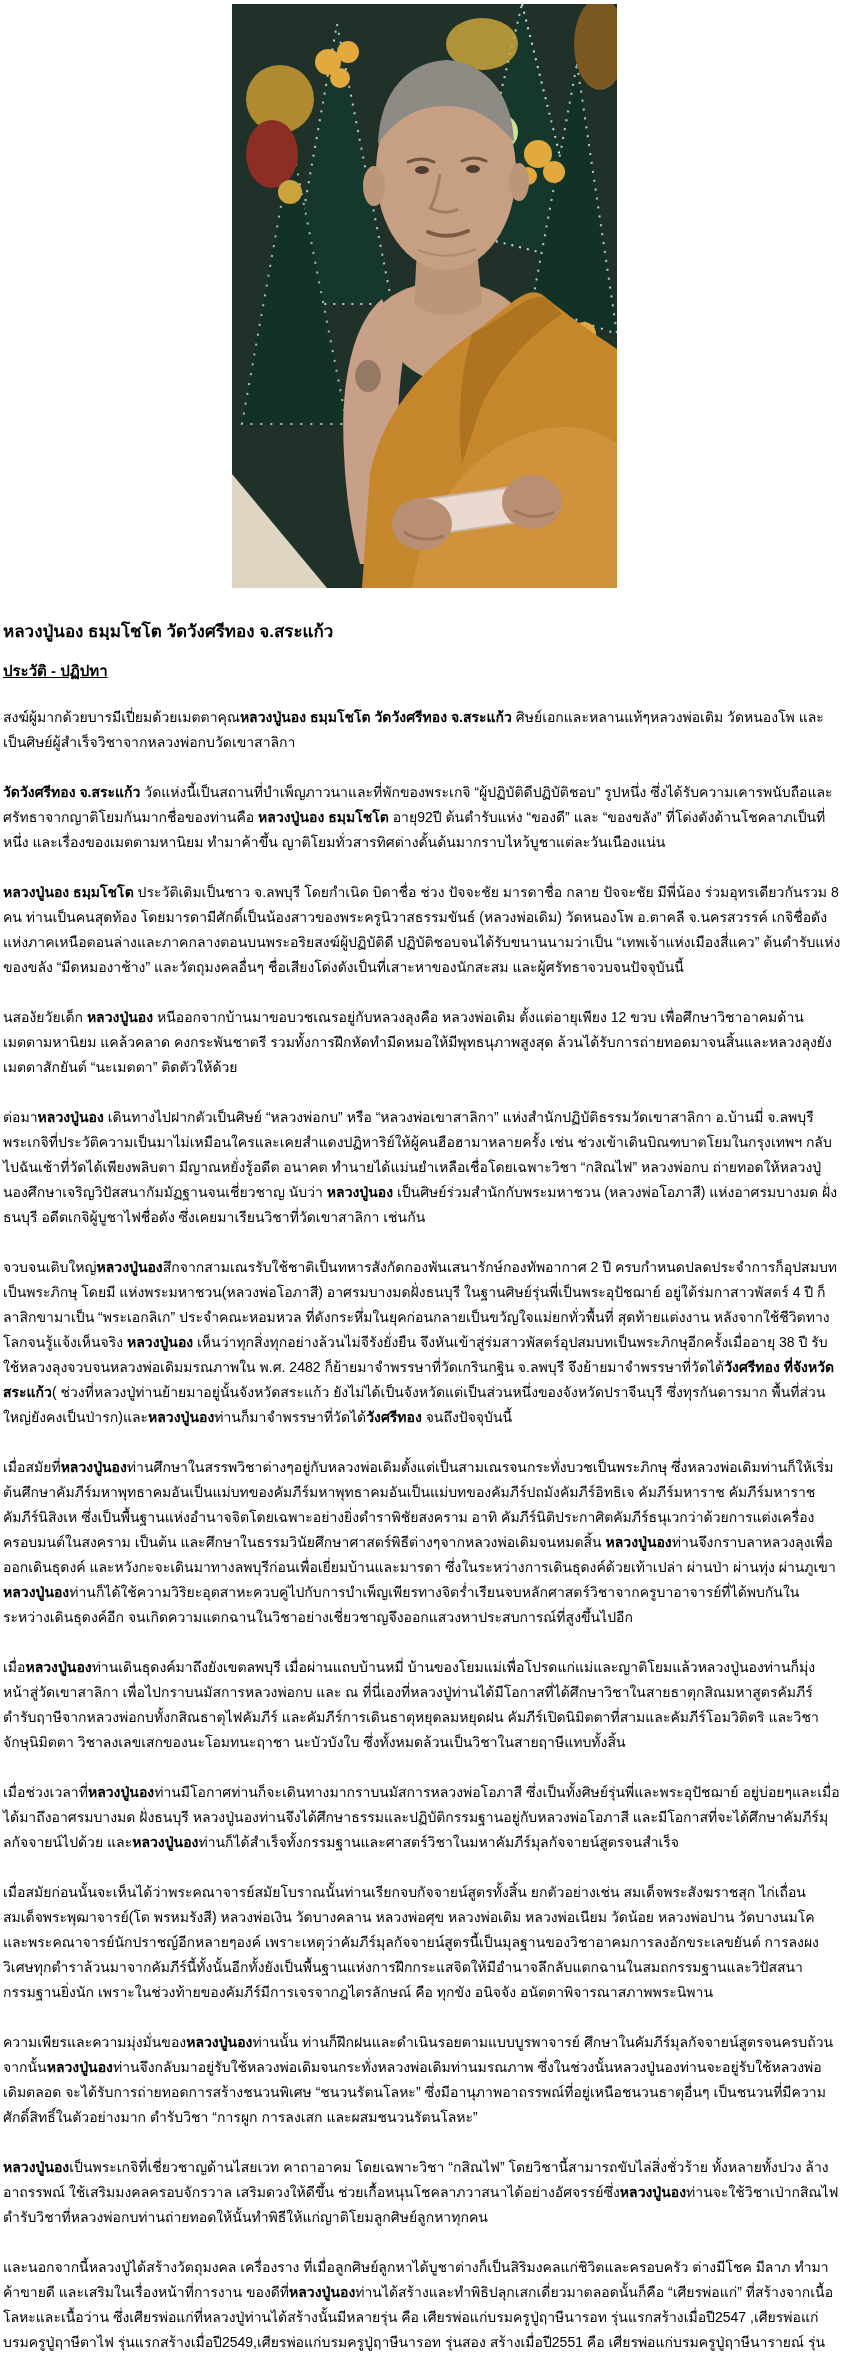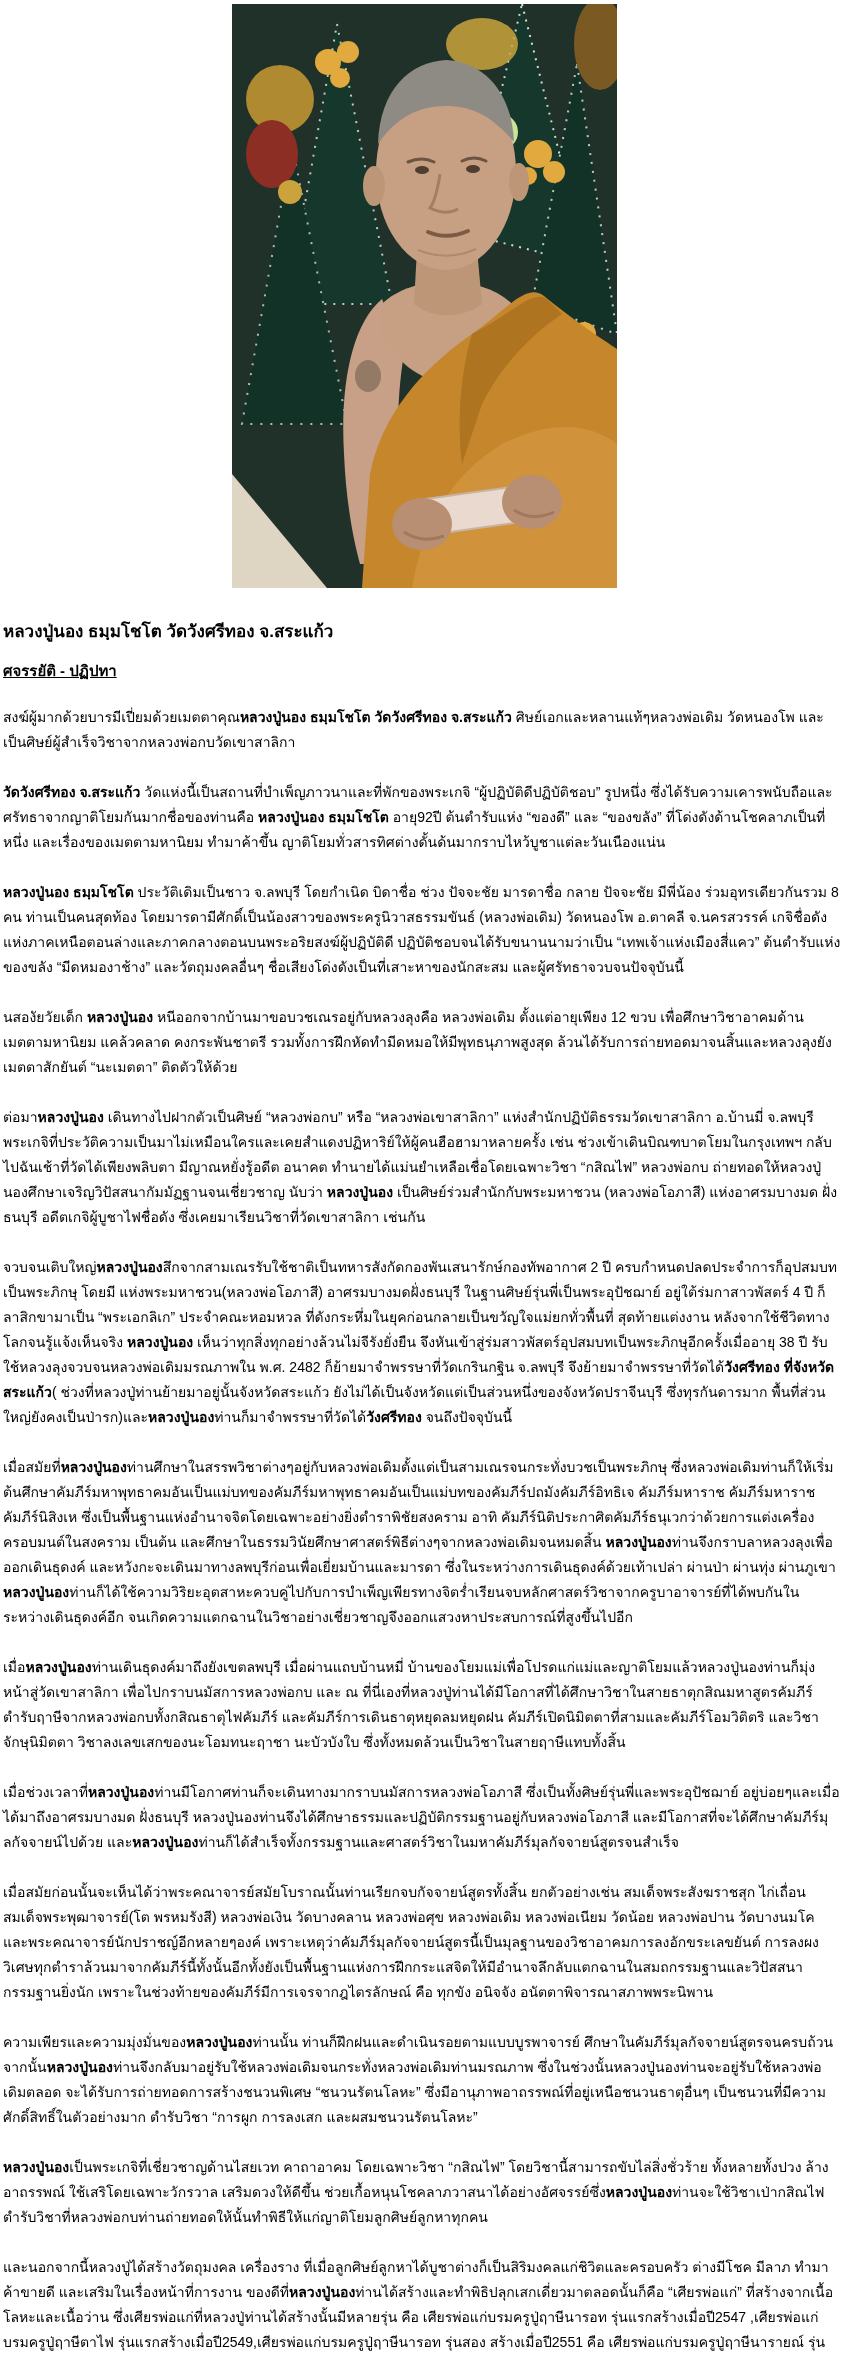--- a/index.html
+++ b/index.html
@@ -128,31 +128,31 @@
       <ellipse cx="190" cy="520" rx="30" ry="26" fill="#b98f74"></ellipse>
       <ellipse cx="300" cy="498" rx="30" ry="27" fill="#b98f74"></ellipse>
       <g stroke="#9e7358" stroke-width="3" fill="none" opacity="0.85">
         <path d="M172,528 Q190,540 212,532"></path>
         <path d="M282,506 Q300,518 322,508"></path>
       </g>
     </svg>
   </div>
 
   <h1 class="doc-title">หลวงปู่นอง ธมฺมโชโต วัดวังศรีทอง จ.สระแก้ว</h1>
-  <h2 class="doc-section">ศจรรยัติ - ปฏิปทา</h2>
+  <h2 class="doc-section">ประวัติ - ปฏิปทา</h2>
 
   <div class="article" id="paragraphs">
       <p><span>สงฆ์ผู้มากด้วยบารมีเปี่ยมด้วยเมตตาคุณ</span><b>หลวงปู่นอง ธมฺมโชโต วัดวังศรีทอง จ.สระแก้ว</b><span> ศิษย์เอกและหลานแท้ๆหลวงพ่อเดิม วัดหนองโพ และเป็นศิษย์ผู้สำเร็จวิชาจากหลวงพ่อกบวัดเขาสาลิกา</span></p>
       <p><b>วัดวังศรีทอง จ.สระแก้ว</b><span> วัดแห่งนี้เป็นสถานที่บำเพ็ญภาวนาและที่พักของพระเกจิ “ผู้ปฏิบัติดีปฏิบัติชอบ” รูปหนึ่ง ซึ่งได้รับความเคารพนับถือและศรัทธาจากญาติโยมกันมากชื่อของท่านคือ </span><b>หลวงปู่นอง ธมฺมโชโต</b><span> อายุ92ปี ต้นตำรับแห่ง “ของดี” และ “ของขลัง” ที่โด่งดังด้านโชคลาภเป็นที่หนึ่ง และเรื่องของเมตตามหานิยม ทำมาค้าขึ้น ญาติโยมทั่วสารทิศต่างดั้นด้นมากราบไหว้บูชาแต่ละวันเนืองแน่น</span></p>
       <p><b>หลวงปู่นอง ธมฺมโชโต</b><span> ประวัติเดิมเป็นชาว จ.ลพบุรี โดยกำเนิด บิดาชื่อ ช่วง ปัจจะชัย มารดาชื่อ กลาย ปัจจะชัย มีพี่น้อง ร่วมอุทรเดียวกันรวม 8 คน ท่านเป็นคนสุดท้อง โดยมารดามีศักดิ์เป็นน้องสาวของพระครูนิวาสธรรมขันธ์ (หลวงพ่อเดิม) วัดหนองโพ อ.ตาคลี จ.นครสวรรค์ เกจิชื่อดังแห่งภาคเหนือตอนล่างและภาคกลางตอนบนพระอริยสงฆ์ผู้ปฏิบัติดี ปฏิบัติชอบจนได้รับขนานนามว่าเป็น “เทพเจ้าแห่งเมืองสี่แคว” ต้นตำรับแห่งของขลัง “มีดหมองาช้าง” และวัตถุมงคลอื่นๆ ชื่อเสียงโด่งดังเป็นที่เสาะหาของนักสะสม และผู้ศรัทธาจวบจนปัจจุบันนี้</span></p>
       <p><span>นสองัยวัยเด็ก </span><b>หลวงปู่นอง</b><span> หนีออกจากบ้านมาขอบวชเณรอยู่กับหลวงลุงคือ หลวงพ่อเดิม ตั้งแต่อายุเพียง 12 ขวบ เพื่อศึกษาวิชาอาคมด้านเมตตามหานิยม แคล้วคลาด คงกระพันชาตรี รวมทั้งการฝึกหัดทำมีดหมอให้มีพุทธนุภาพสูงสุด ล้วนได้รับการถ่ายทอดมาจนสิ้นและหลวงลุงยังเมตตาสักยันต์ “นะเมตตา” ติดตัวให้ด้วย</span></p>
       <p><span>ต่อมา</span><b>หลวงปู่นอง</b><span> เดินทางไปฝากตัวเป็นศิษย์ “หลวงพ่อกบ” หรือ “หลวงพ่อเขาสาลิกา” แห่งสำนักปฏิบัติธรรมวัดเขาสาลิกา อ.บ้านมี่ จ.ลพบุรี พระเกจิที่ประวัติความเป็นมาไม่เหมือนใครและเคยสำแดงปฏิหาริย์ให้ผู้คนฮือฮามาหลายครั้ง เช่น ช่วงเข้าเดินบิณฑบาตโยมในกรุงเทพฯ กลับไปฉันเช้าที่วัดได้เพียงพลิบตา มีญาณหยั่งรู้อดีต อนาคต ทำนายได้แม่นยำเหลือเชื่อโดยเฉพาะวิชา “กสิณไฟ” หลวงพ่อกบ ถ่ายทอดให้หลวงปู่นองศึกษาเจริญวิปัสสนากัมมัฏฐานจนเชี่ยวชาญ นับว่า </span><b>หลวงปู่นอง</b><span> เป็นศิษย์ร่วมสำนักกับพระมหาชวน (หลวงพ่อโอภาสี) แห่งอาศรมบางมด ฝั่งธนบุรี อดีตเกจิผู้บูชาไฟชื่อดัง ซึ่งเคยมาเรียนวิชาที่วัดเขาสาลิกา เช่นกัน</span></p>
       <p><span>จวบจนเติบใหญ่</span><b>หลวงปู่นอง</b><span>สึกจากสามเณรรับใช้ชาติเป็นทหารสังกัดกองพันเสนารักษ์กองทัพอากาศ 2 ปี ครบกำหนดปลดประจำการก็อุปสมบทเป็นพระภิกษุ โดยมี แห่งพระมหาชวน(หลวงพ่อโอภาสี) อาศรมบางมดฝั่งธนบุรี ในฐานศิษย์รุ่นพี่เป็นพระอุปัชฌาย์ อยู่ใต้ร่มกาสาวพัสตร์ 4 ปี ก็ลาสิกขามาเป็น “พระเอกลิเก” ประจำคณะหอมหวล ที่ดังกระหึ่มในยุคก่อนกลายเป็นขวัญใจแม่ยกทั่วพื้นที่ สุดท้ายแต่งงาน หลังจากใช้ชีวิตทางโลกจนรู้แจ้งเห็นจริง </span><b>หลวงปู่นอง</b><span> เห็นว่าทุกสิ่งทุกอย่างล้วนไม่จีรังยั่งยืน จึงหันเข้าสู่ร่มสาวพัสตร์อุปสมบทเป็นพระภิกษุอีกครั้งเมื่ออายุ 38 ปี รับใช้หลวงลุงจวบจนหลวงพ่อเดิมมรณภาพใน พ.ศ. 2482 ก็ย้ายมาจำพรรษาที่วัดเกรินกฐิน จ.ลพบุรี จึงย้ายมาจำพรรษาที่วัดได้</span><b>วังศรีทอง ที่จังหวัดสระแก้ว</b><span>( ช่วงที่หลวงปู่ท่านย้ายมาอยู่นั้นจังหวัดสระแก้ว ยังไม่ได้เป็นจังหวัดแต่เป็นส่วนหนึ่งของจังหวัดปราจีนบุรี ซึ่งทุรกันดารมาก พื้นที่ส่วนใหญ่ยังคงเป็นป่ารก)และ</span><b>หลวงปู่นอง</b><span>ท่านก็มาจำพรรษาที่วัดได้</span><b>วังศรีทอง</b><span> จนถึงปัจจุบันนี้</span></p>
       <p><span>เมื่อสมัยที่</span><b>หลวงปู่นอง</b><span>ท่านศึกษาในสรรพวิชาต่างๆอยู่กับหลวงพ่อเดิมตั้งแต่เป็นสามเณรจนกระทั่งบวชเป็นพระภิกษุ ซึ่งหลวงพ่อเดิมท่านก็ให้เริ่มต้นศึกษาคัมภีร์มหาพุทธาคมอันเป็นแม่บทของคัมภีร์มหาพุทธาคมอันเป็นแม่บทของคัมภีร์ปถมังคัมภีร์อิทธิเจ คัมภีร์มหาราช คัมภีร์มหาราช คัมภีร์นิสิงเห ซึ่งเป็นพื้นฐานแห่งอำนาจจิตโดยเฉพาะอย่างยิ่งตำราพิชัยสงคราม อาทิ คัมภีร์นิติประกาศิตคัมภีร์ธนุเวกว่าด้วยการแต่งเครื่องครอบมนต์ในสงคราม เป็นต้น และศึกษาในธรรมวินัยศึกษาศาสตร์พิธีต่างๆจากหลวงพ่อเดิมจนหมดสิ้น </span><b>หลวงปู่นอง</b><span>ท่านจึงกราบลาหลวงลุงเพื่อออกเดินธุดงค์ และหวังกะจะเดินมาทางลพบุรีก่อนเพื่อเยี่ยมบ้านและมารดา ซึ่งในระหว่างการเดินธุดงค์ด้วยเท้าเปล่า ผ่านป่า ผ่านทุ่ง ผ่านภูเขา </span><b>หลวงปู่นอง</b><span>ท่านก็ได้ใช้ความวิริยะอุตสาหะควบคู่ไปกับการบำเพ็ญเพียรทางจิตร่ำเรียนจบหลักศาสตร์วิชาจากครูบาอาจารย์ที่ได้พบกันในระหว่างเดินธุดงค์อีก จนเกิดความแตกฉานในวิชาอย่างเชี่ยวชาญจึงออกแสวงหาประสบการณ์ที่สูงขึ้นไปอีก</span></p>
       <p><span>เมื่อ</span><b>หลวงปู่นอง</b><span>ท่านเดินธุดงค์มาถึงยังเขตลพบุรี เมื่อผ่านแถบบ้านหมี่ บ้านของโยมแม่เพื่อโปรดแก่แม่และญาติโยมแล้วหลวงปู่นองท่านก็มุ่งหน้าสู่วัดเขาสาลิกา เพื่อไปกราบนมัสการหลวงพ่อกบ และ ณ ที่นี่เองที่หลวงปู่ท่านได้มีโอกาสที่ได้ศึกษาวิชาในสายธาตุกสิณมหาสูตรคัมภีร์ตำรับฤาษีจากหลวงพ่อกบทั้งกสิณธาตุไฟคัมภีร์ และคัมภีร์การเดินธาตุหยุดลมหยุดฝน คัมภีร์เปิดนิมิตตาที่สามและคัมภีร์โอมวิติตริ และวิชาจักษุนิมิตตา วิชาลงเลขเสกของนะโอมทนะฤาชา นะบัวบังใบ ซึ่งทั้งหมดล้วนเป็นวิชาในสายฤาษีแทบทั้งสิ้น</span></p>
       <p><span>เมื่อช่วงเวลาที่</span><b>หลวงปู่นอง</b><span>ท่านมีโอกาศท่านก็จะเดินทางมากราบนมัสการหลวงพ่อโอภาสี ซึ่งเป็นทั้งศิษย์รุ่นพี่และพระอุปัชฌาย์ อยู่บ่อยๆและเมื่อได้มาถึงอาศรมบางมด ฝั่งธนบุรี หลวงปู่นองท่านจึงได้ศึกษาธรรมและปฏิบัติกรรมฐานอยู่กับหลวงพ่อโอภาสี และมีโอกาสที่จะได้ศึกษาคัมภีร์มุลกัจจายน์ไปด้วย และ</span><b>หลวงปู่นอง</b><span>ท่านก็ได้สำเร็จทั้งกรรมฐานและศาสตร์วิชาในมหาคัมภีร์มุลกัจจายน์สูตรจนสำเร็จ</span></p>
       <p><span>เมื่อสมัยก่อนนั้นจะเห็นได้ว่าพระคณาจารย์สมัยโบราณนั้นท่านเรียกจบกัจจายน์สูตรทั้งสิ้น ยกตัวอย่างเช่น สมเด็จพระสังฆราชสุก ไก่เถื่อน สมเด็จพระพุฒาจารย์(โต พรหมรังสี) หลวงพ่อเงิน วัดบางคลาน หลวงพ่อศุข หลวงพ่อเดิม หลวงพ่อเนียม วัดน้อย หลวงพ่อปาน วัดบางนมโค และพระคณาจารย์นักปราชญ์อีกหลายๆองค์ เพราะเหตุว่าคัมภีร์มุลกัจจายน์สูตรนี้เป็นมุลฐานของวิชาอาคมการลงอักขระเลขยันต์ การลงผงวิเศษทุกตำราล้วนมาจากคัมภีร์นี้ทั้งนั้นอีกทั้งยังเป็นพื้นฐานแห่งการฝึกกระแสจิตให้มีอำนาจลึกลับแตกฉานในสมถกรรมฐานและวิปัสสนากรรมฐานยิ่งนัก เพราะในช่วงท้ายของคัมภีร์มีการเจรจากฎไตรลักษณ์ คือ ทุกขัง อนิจจัง อนัตตาพิจารณาสภาพพระนิพาน</span></p>
       <p><span>ความเพียรและความมุ่งมั่นของ</span><b>หลวงปู่นอง</b><span>ท่านนั้น ท่านก็ฝึกฝนและดำเนินรอยตามแบบบูรพาจารย์ ศึกษาในคัมภีร์มุลกัจจายน์สูตรจนครบถ้วน จากนั้น</span><b>หลวงปู่นอง</b><span>ท่านจึงกลับมาอยู่รับใช้หลวงพ่อเดิมจนกระทั่งหลวงพ่อเดิมท่านมรณภาพ ซึ่งในช่วงนั้นหลวงปู่นองท่านจะอยู่รับใช้หลวงพ่อเดิมตลอด จะได้รับการถ่ายทอดการสร้างชนวนพิเศษ “ชนวนรัตนโลหะ” ซึ่งมีอานุภาพอาถรรพณ์ที่อยู่เหนือชนวนธาตุอื่นๆ เป็นชนวนที่มีความศักดิ์สิทธิ์ในตัวอย่างมาก ตำรับวิชา “การผูก การลงเสก และผสมชนวนรัตนโลหะ”</span></p>
-      <p><b>หลวงปู่นอง</b><span>เป็นพระเกจิที่เชี่ยวชาญด้านไสยเวท คาถาอาคม โดยเฉพาะวิชา “กสิณไฟ” โดยวิชานี้สามารถขับไล่สิ่งชั่วร้าย ทั้งหลายทั้งปวง ล้างอาถรรพณ์ ใช้เสริโดยเฉพาะวักรวาล เสริมดวงให้ดีขึ้น ช่วยเกื้อหนุนโชคลาภวาสนาได้อย่างอัศจรรย์ซึ่ง</span><b>หลวงปู่นอง</b><span>ท่านจะใช้วิชาเป่ากสิณไฟ ตำรับวิชาที่หลวงพ่อกบท่านถ่ายทอดให้นั้นทำพิธีให้แก่ญาติโยมลูกศิษย์ลูกหาทุกคน</span></p>
+      <p><b>หลวงปู่นอง</b><span>เป็นพระเกจิที่เชี่ยวชาญด้านไสยเวท คาถาอาคม โดยเฉพาะวิชา “กสิณไฟ” โดยวิชานี้สามารถขับไล่สิ่งชั่วร้าย ทั้งหลายทั้งปวง ล้างอาถรรพณ์ ใช้เสริมมงคลครอบจักรวาล เสริมดวงให้ดีขึ้น ช่วยเกื้อหนุนโชคลาภวาสนาได้อย่างอัศจรรย์ซึ่ง</span><b>หลวงปู่นอง</b><span>ท่านจะใช้วิชาเป่ากสิณไฟ ตำรับวิชาที่หลวงพ่อกบท่านถ่ายทอดให้นั้นทำพิธีให้แก่ญาติโยมลูกศิษย์ลูกหาทุกคน</span></p>
       <p><span>และนอกจากนี้หลวงปู่ได้สร้างวัตถุมงคล เครื่องราง ที่เมื่อลูกศิษย์ลูกหาได้บูชาต่างก็เป็นสิริมงคลแก่ชิวิตและครอบครัว ต่างมีโชค มีลาภ ทำมาค้าขายดี และเสริมในเรื่องหน้าที่การงาน ของดีที่</span><b>หลวงปู่นอง</b><span>ท่านได้สร้างและทำพิธิปลุกเสกเดี่ยวมาตลอดนั้นก็คือ “เศียรพ่อแก่” ที่สร้างจากเนื้อโลหะและเนื้อว่าน ซึ่งเศียรพ่อแก่ที่หลวงปู่ท่านได้สร้างนั้นมีหลายรุ่น คือ เศียรพ่อแก่บรมครูปู่ฤาษีนารอท รุ่นแรกสร้างเมื่อปี2547 ,เศียรพ่อแก่บรมครูปู่ฤาษีตาไฟ รุ่นแรกสร้างเมื่อปี2549,เศียรพ่อแก่บรมครูปู่ฤาษีนารอท รุ่นสอง สร้างเมื่อปี2551 คือ เศียรพ่อแก่บรมครูปู่ฤาษีนารายณ์ รุ่นแรกสร้างเมื่อปี2552 และก็มีเหรียญพุทธอรหันต์ประทานโชค,ตะกรุดตรึงไตรภาพ,รูปหล่อลอยองค์ปู่ฤาษีตาไฟ และวัตถุมงคลอีกหลายอย่างฯลฯ และพิธีเป่ากสิณไฟที่เป็นที่ล่ำลือในความศักดิ์สิทธิตำรับหลวงพ่อกบ และพิธีกระหม่อมทองด้วยวิชา “ลงทองหัวใจสิบพระเจ้าทิศ” ซึ่งเป็นวิชาที่หลวงพ่อเดิมใช้เป็นประจำ นอกจากนี้ยังเสกแป้งอิทธิเจ แป้งเสกเทวดาวิชาพระลักษมณ์หน้าทองสาลิกาลิ้นทองให้ญาติโยมและลูกศิษย์ติดตัวไว้บูชาค้าขายมีพุทธคุณทางเมตตามหานิยม มหาเสน่ห์ และประสบโชคลาภกร่ำรวย โดยเฉพาะดารา ศิลปินดาราหลายคนก็ยังมากราบหลวงปู่เพื่อให้หลวงปู่ท่านทำพิธีเสริมชะตาราศี เสริมเมตตามหานิยมให้ จนมีชื่อเสียงโด่งดัง และหลายท่านที่ได้มาทำพิธี ได้บูชาของดีของหลวงปู่ไปต่างก็ประสบความสำเร็จในหน้าที่การงานกันทั่วหน้า</span></p>
     </div>
 
 </div>
 
 </body></html>

